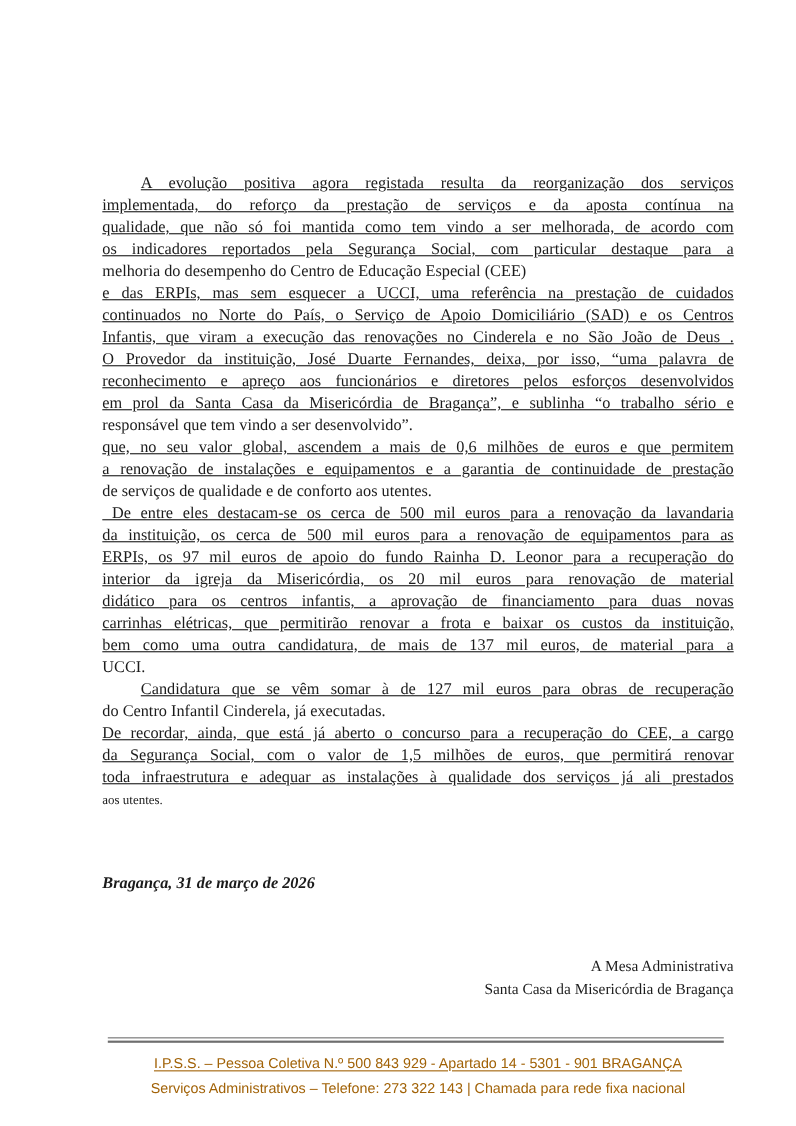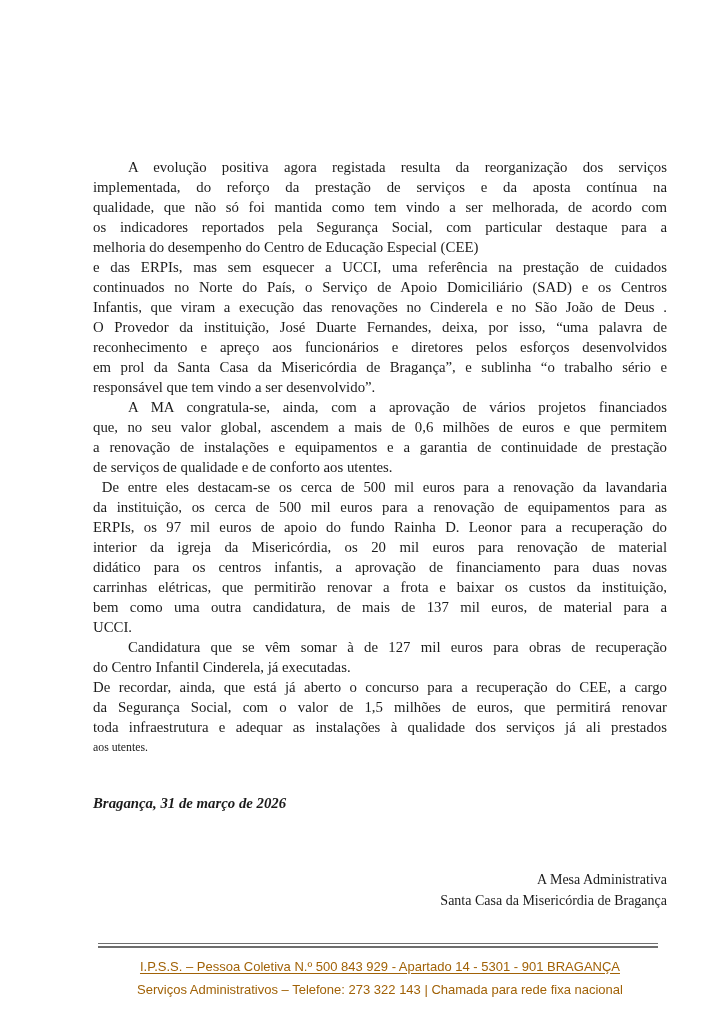--- a/index.html
+++ b/index.html
@@ -9,21 +9,21 @@
     background:#ffffff;
     overflow:hidden;
     font-family:"Liberation Serif","DejaVu Serif",serif;
     color:#1b1b1b;
   }
   .textblock{
     position:absolute;left:93px;top:157px;width:574px;
     font-size:14.8px;line-height:20px;
   }
   .line{white-space:normal;}
-  .line.j{text-align:justify;text-align-last:justify;}
+  .line.j{text-align:justify;text-align-last:justify;text-decoration:underline;}
   .line.l{text-align:left;text-align-last:left;}
   .line.ind{padding-left:35px;}
   .line.sm{font-size:11.8px;}
   .dateline{
     position:absolute;left:93px;top:793px;
     font-size:14.8px;font-weight:bold;line-height:20px;font-style:italic;
   }
   .signature{
     position:absolute;left:93px;top:869px;width:574px;
     text-align:right;font-size:14px;line-height:21px;
@@ -50,21 +50,20 @@
       <div class="line j">qualidade, que não só foi mantida como tem vindo a ser melhorada, de acordo com</div>
       <div class="line j">os indicadores reportados pela Segurança Social, com particular destaque para a</div>
       <div class="line l">melhoria do desempenho do Centro de Educação Especial (CEE)</div>
       <div class="line j">e das ERPIs, mas sem esquecer a UCCI, uma referência na prestação de cuidados</div>
       <div class="line j">continuados no Norte do País, o Serviço de Apoio Domiciliário (SAD) e os Centros</div>
       <div class="line j">Infantis, que viram a execução das renovações no Cinderela e no São João de Deus .</div>
       <div class="line j">O Provedor da instituição, José Duarte Fernandes, deixa, por isso, “uma palavra de</div>
       <div class="line j">reconhecimento e apreço aos funcionários e diretores pelos esforços desenvolvidos</div>
       <div class="line j">em prol da Santa Casa da Misericórdia de Bragança”, e sublinha “o trabalho sério e</div>
       <div class="line l">responsável que tem vindo a ser desenvolvido”.</div>
-      <div class="line j ind">A MA congratula-se, ainda, com a aprovação de vários projetos financiados</div>
       <div class="line j">que, no seu valor global, ascendem a mais de 0,6 milhões de euros e que permitem</div>
       <div class="line j">a renovação de instalações e equipamentos e a garantia de continuidade de prestação</div>
       <div class="line l">de serviços de qualidade e de conforto aos utentes.</div>
       <div class="line j">&nbsp;De entre eles destacam-se os cerca de 500 mil euros para a renovação da lavandaria</div>
       <div class="line j">da instituição, os cerca de 500 mil euros para a renovação de equipamentos para as</div>
       <div class="line j">ERPIs, os 97 mil euros de apoio do fundo Rainha D. Leonor para a recuperação do</div>
       <div class="line j">interior da igreja da Misericórdia, os 20 mil euros para renovação de material</div>
       <div class="line j">didático para os centros infantis, a aprovação de financiamento para duas novas</div>
       <div class="line j">carrinhas elétricas, que permitirão renovar a frota e baixar os custos da instituição,</div>
       <div class="line j">bem como uma outra candidatura, de mais de 137 mil euros, de material para a</div>

